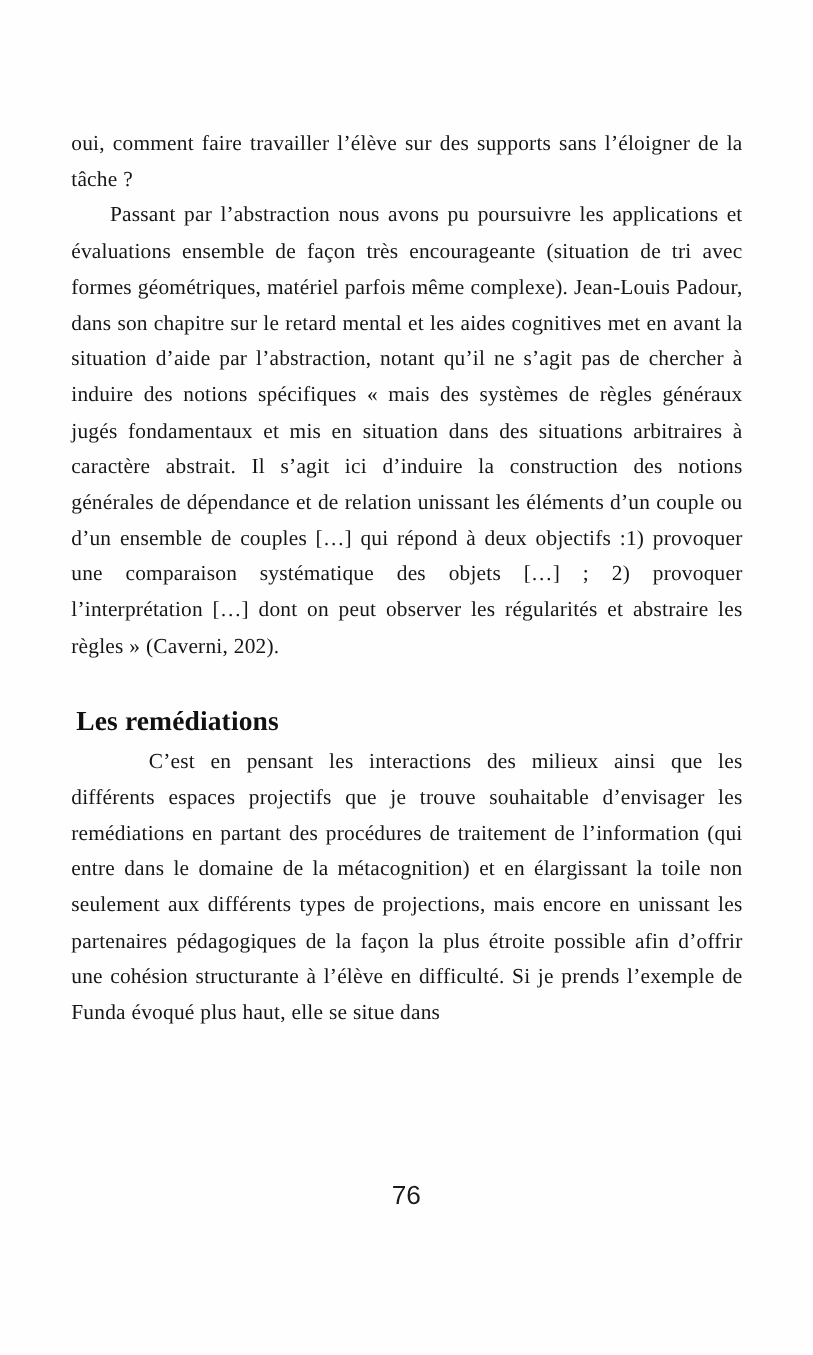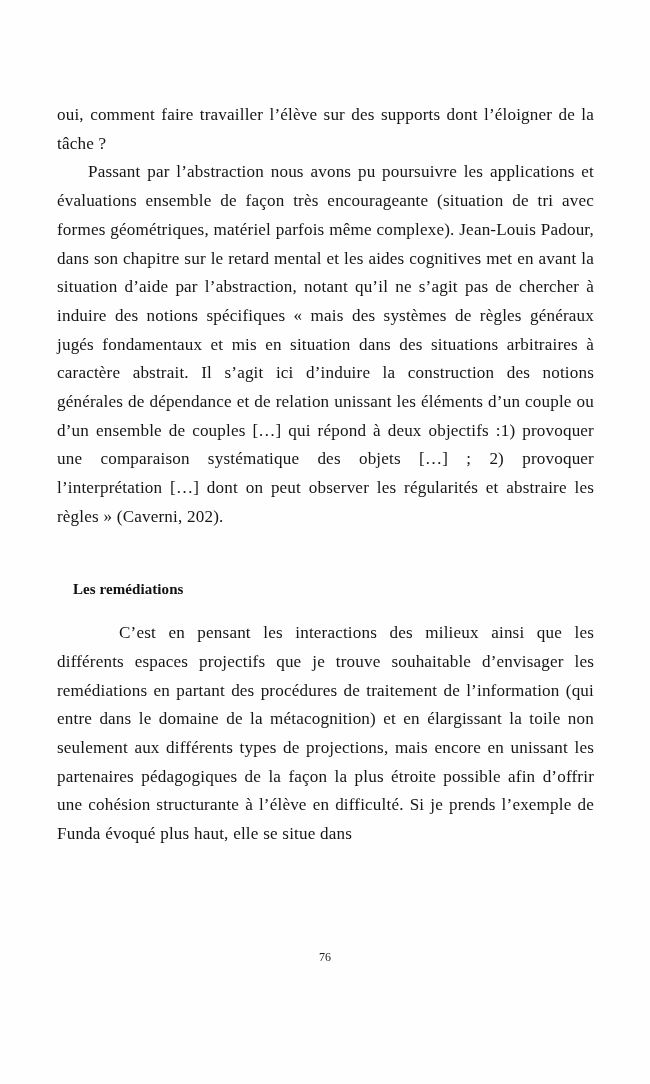--- a/index.html
+++ b/index.html
@@ -61,53 +61,53 @@
   p.indent-small {
     text-indent: 31px;
     font-family: Liberation Serif, serif;
   }
 
   p.indent-large {
     text-indent: 62px;
   }
 
   h2.section-heading {
-    margin: 16px;
-    font-size: 15px;
+    margin: 4px;
+    font-size: 22px;
     line-height: 28.7px;
     font-weight: bold;
     text-align: left;
     color: #101010;
     letter-spacing: 0.005em;
   }
 
   
   .gap-before-heading { height: 27px; }
   .gap-after-heading  { height: 0px;  }
 
   #page-number {
     position: absolute;
     left: 0;
     right: 0;
     top: 947px;
     text-align: center;
-    font-size: 12px;
+    font-size: 21px;
     line-height: 20px;
     color: #1b1b1b;
-    font-family: Liberation Serif, serif;
+    font-family: Liberation Sans, sans-serif;
   }
 </style>
 </head>
 <body>
 
 <div id="page">
 
   <div id="text-column">
 
-    <p class="body-paragraph continued">oui, comment faire travailler l’élève sur des supports dont l’éloigner de la tâche ?</p>
+    <p class="body-paragraph continued">oui, comment faire travailler l’élève sur des supports sans l’éloigner de la tâche ?</p>
 
     <p class="body-paragraph indent-small">Passant par l’abstraction nous avons pu poursuivre les applications et évaluations ensemble de façon très encourageante (situation de tri avec formes géométriques, matériel parfois même complexe). Jean-Louis Padour, dans son chapitre sur le retard mental et les aides cognitives met en avant la situation d’aide par l’abstraction, notant qu’il ne s’agit pas de chercher à induire des notions spécifiques « mais des systèmes de règles généraux jugés fondamentaux et mis en situation dans des situations arbitraires à caractère abstrait. Il s’agit ici d’induire la construction des notions générales de dépendance et de relation unissant les éléments d’un couple ou d’un ensemble de couples […] qui répond à deux objectifs :1) provoquer une comparaison systématique des objets […] ; 2) provoquer l’interprétation […] dont on peut observer les régularités et abstraire les règles » (Caverni, 202).</p>
 
     <div class="gap-before-heading"></div>
 
     <h2 class="section-heading">Les remédiations</h2>
 
     <div class="gap-after-heading"></div>
 
     <p class="body-paragraph indent-large">C’est en pensant les interactions des milieux ainsi que les différents espaces projectifs que je trouve souhaitable d’envisager les remédiations en partant des procédures de traitement de l’information (qui entre dans le domaine de la métacognition) et en élargissant la toile non seulement aux différents types de projections, mais encore en unissant les partenaires pédagogiques de la façon la plus étroite possible afin d’offrir une cohésion structurante à l’élève en difficulté. Si je prends l’exemple de Funda évoqué plus haut, elle se situe dans</p>

